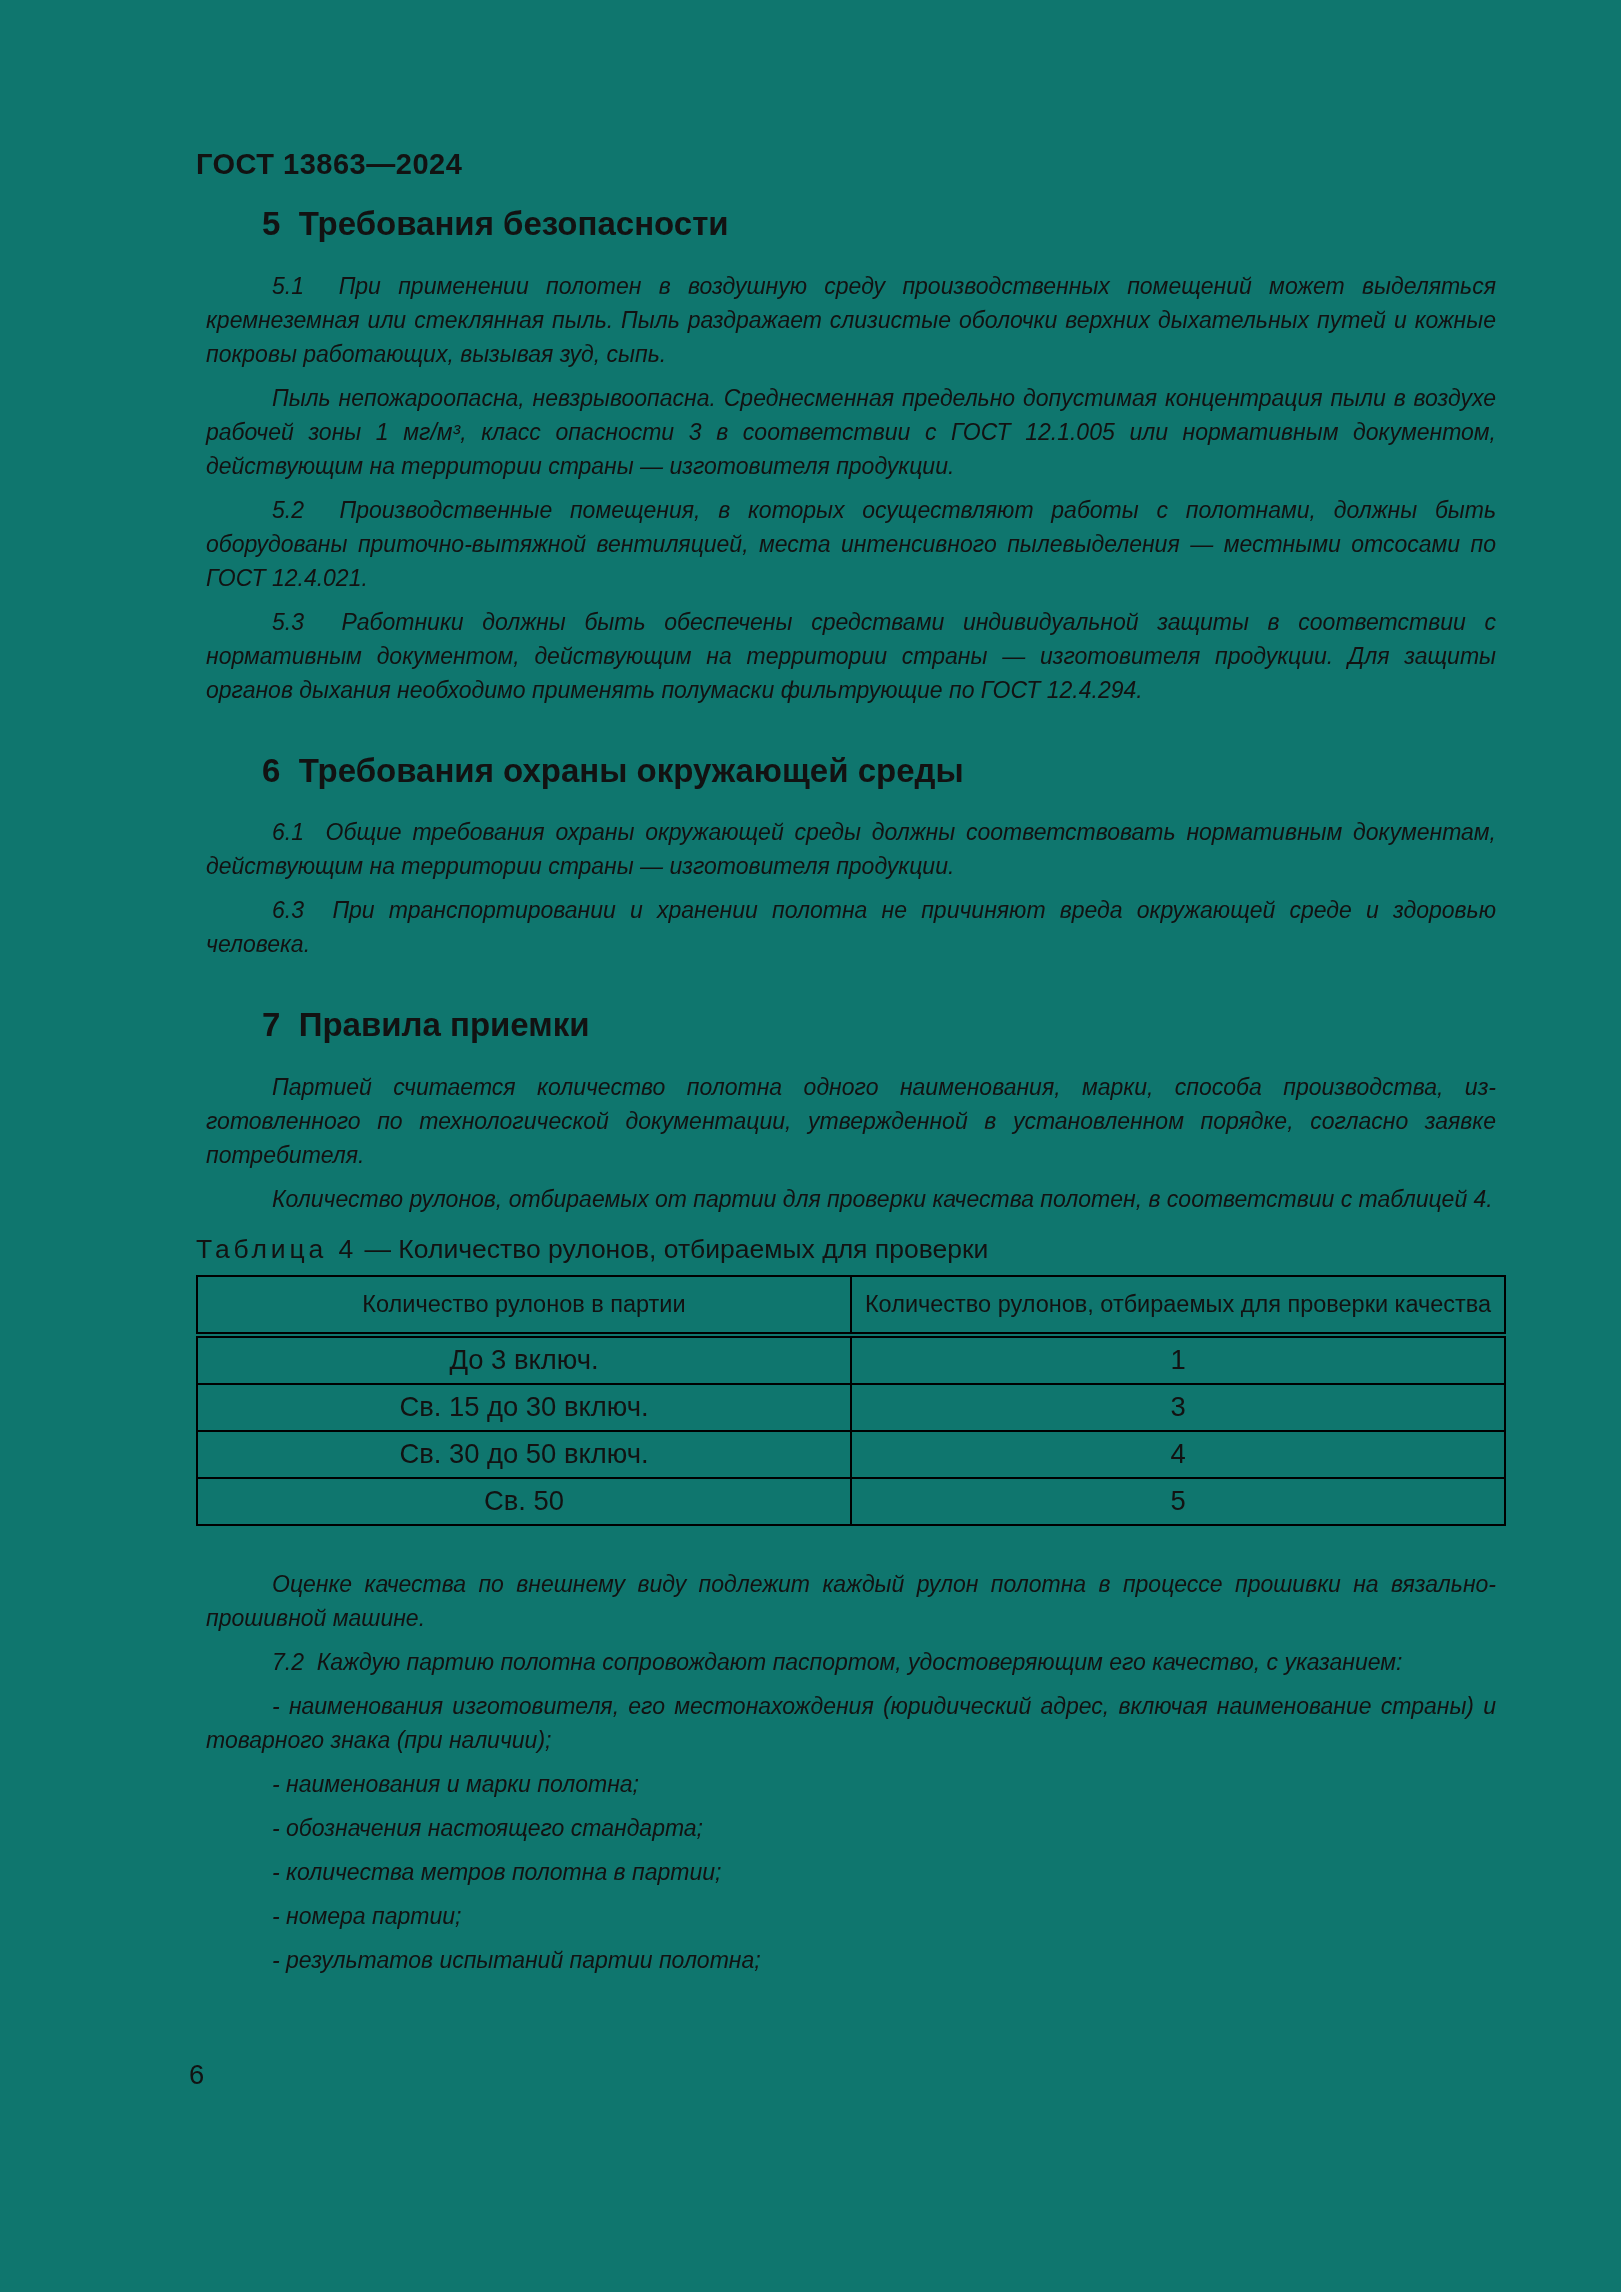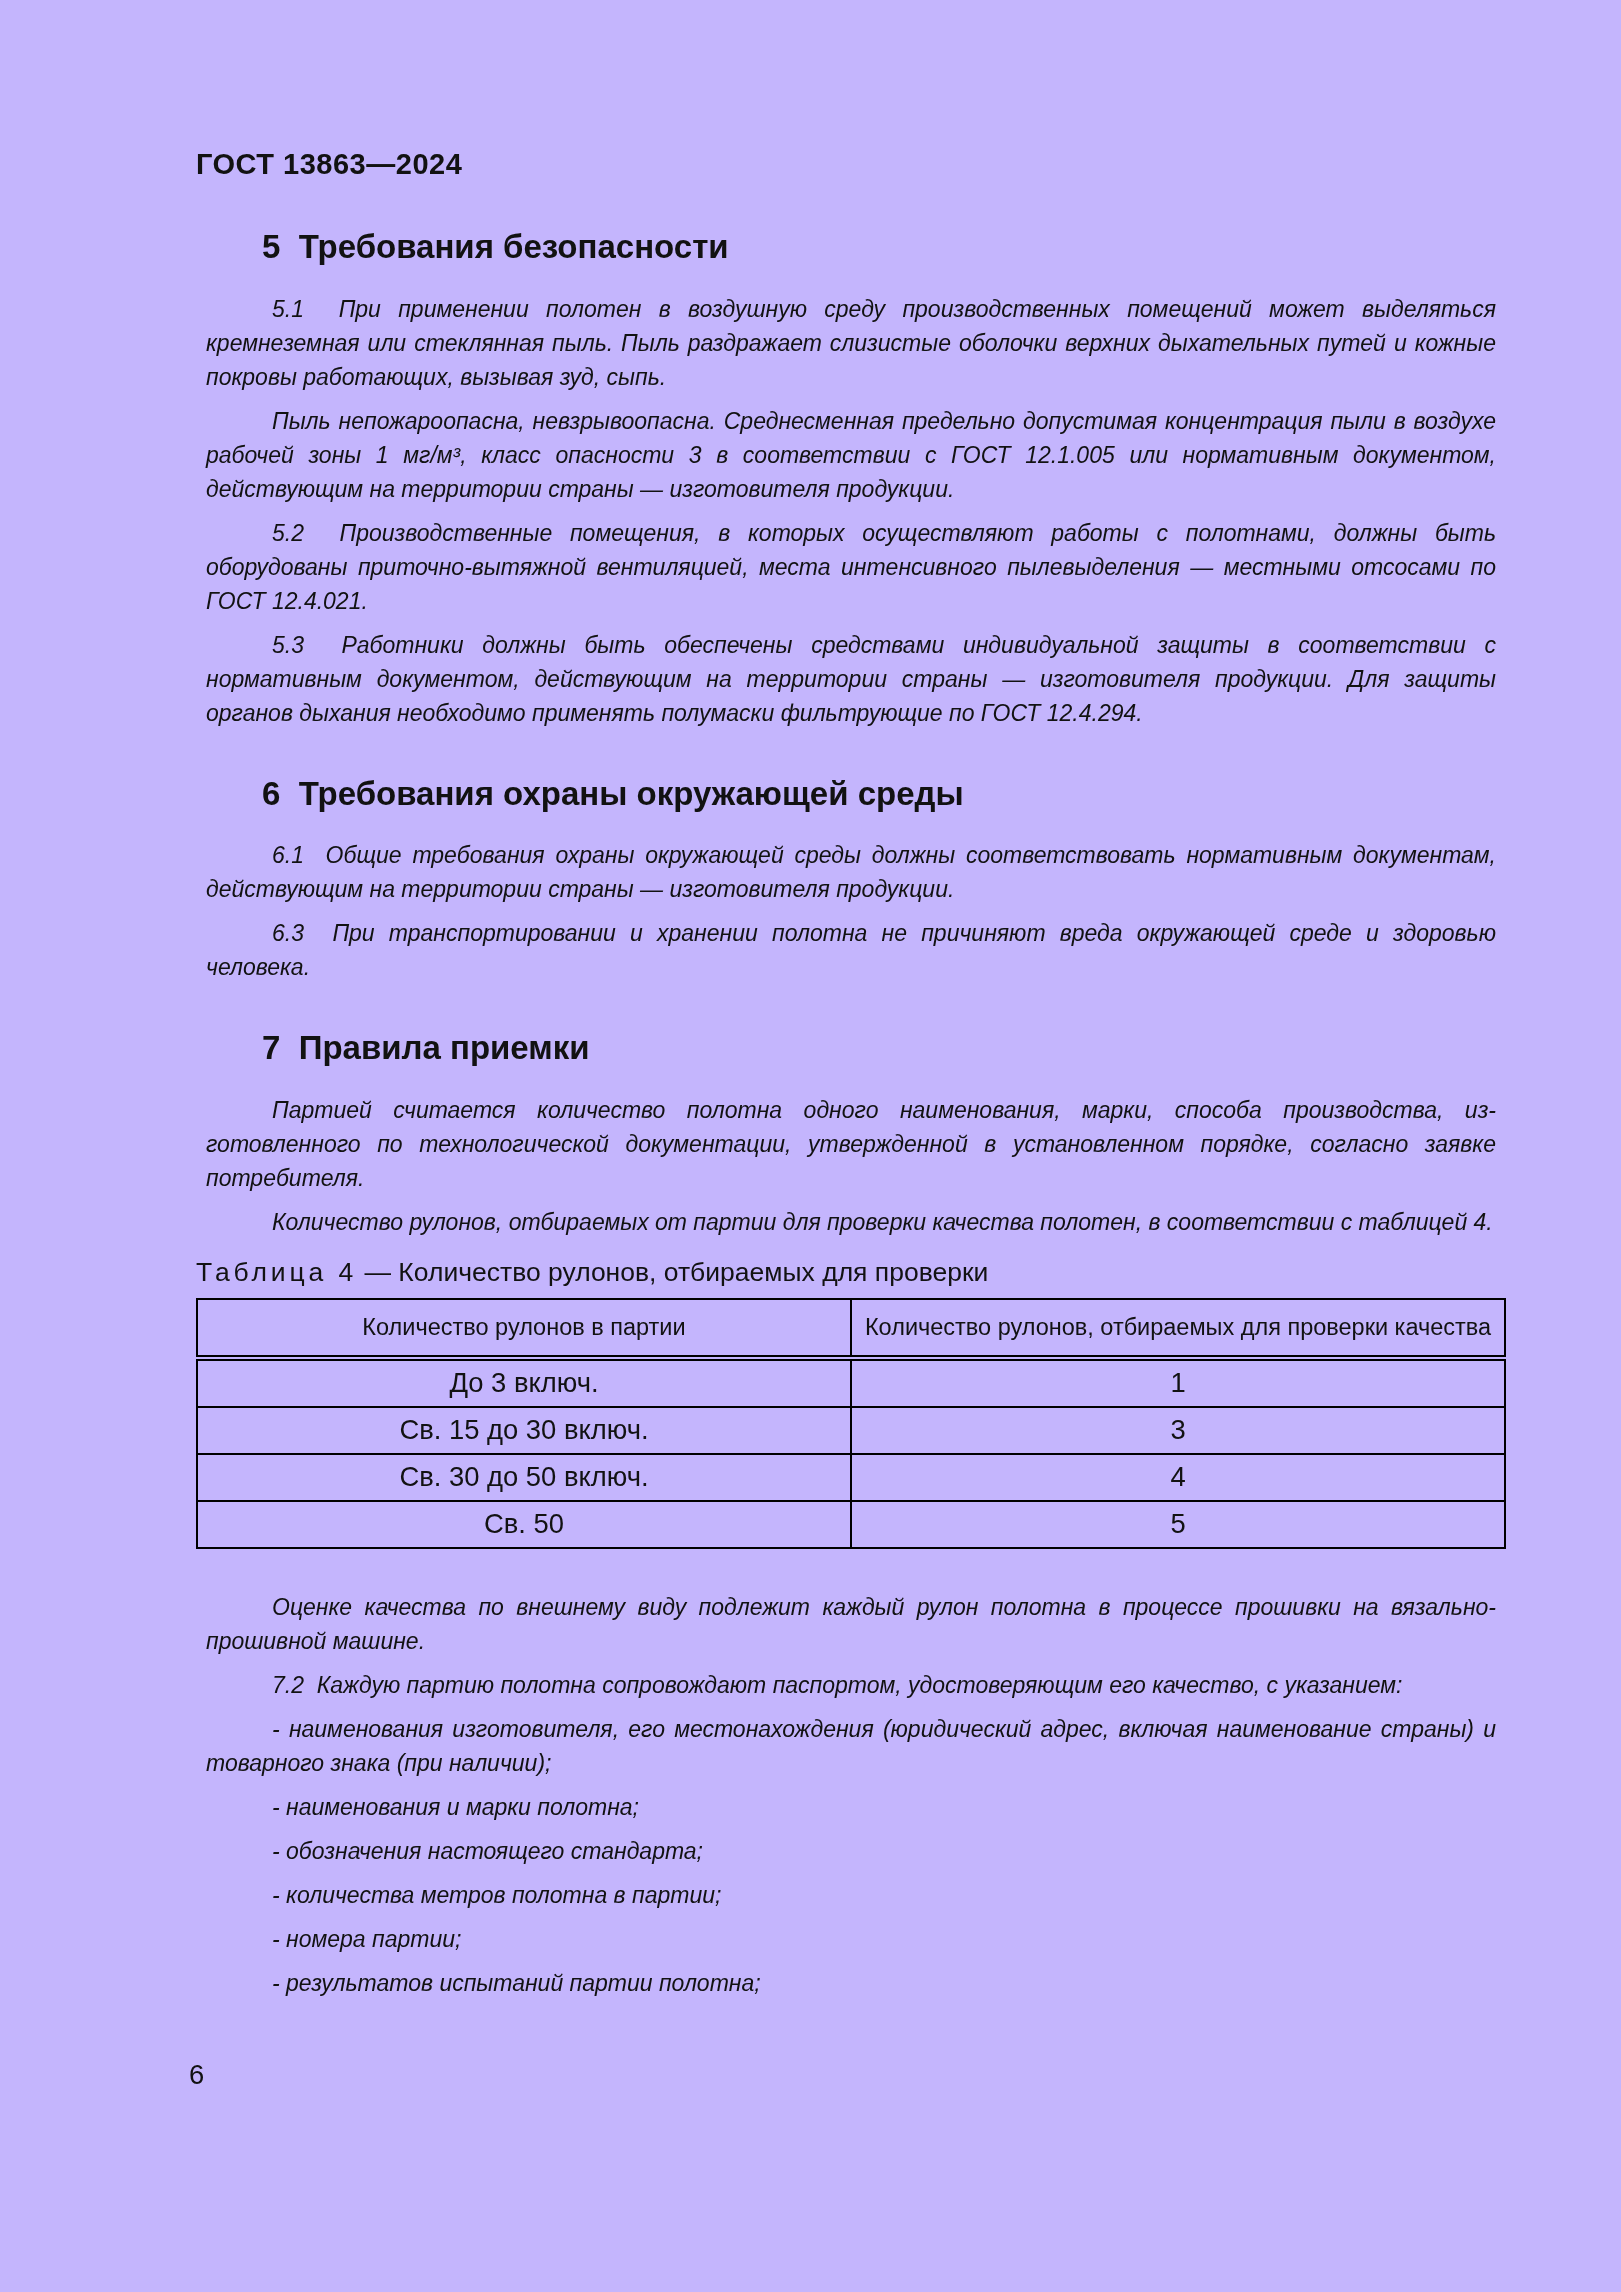--- a/index.html
+++ b/index.html
@@ -13,42 +13,42 @@
     position: relative;
     font-family: "Liberation Sans", "DejaVu Sans", sans-serif;
     color: #121212;
     overflow: hidden;
   }
   .page {
     position: absolute;
     left: 0; top: 0;
     width: 1621px;
     height: 2293px;
-    background: #c4b5fd;
+    background: #0f766e;
   }
   .content {
     position: absolute;
     left: 196px;
     top: 147px;
     width: 1310px;
   }
   .doc-header {
     font-size: 29px;
     font-weight: bold;
     line-height: 35px;
     letter-spacing: 0.5px;
   }
   .sec-title {
     font-size: 33px;
     font-weight: bold;
     line-height: 41px;
     margin: 43px 0 24.5px 66px;
   }
   .sec-title.first {
-    margin-top: 44px;
+    margin-top: 21px;
   }
   .para {
     font-size: 23px;
     line-height: 34px;
     text-align: justify;
     text-indent: 66px;
     margin: 10px;
     font-style: italic;
   }
   .table-caption {

